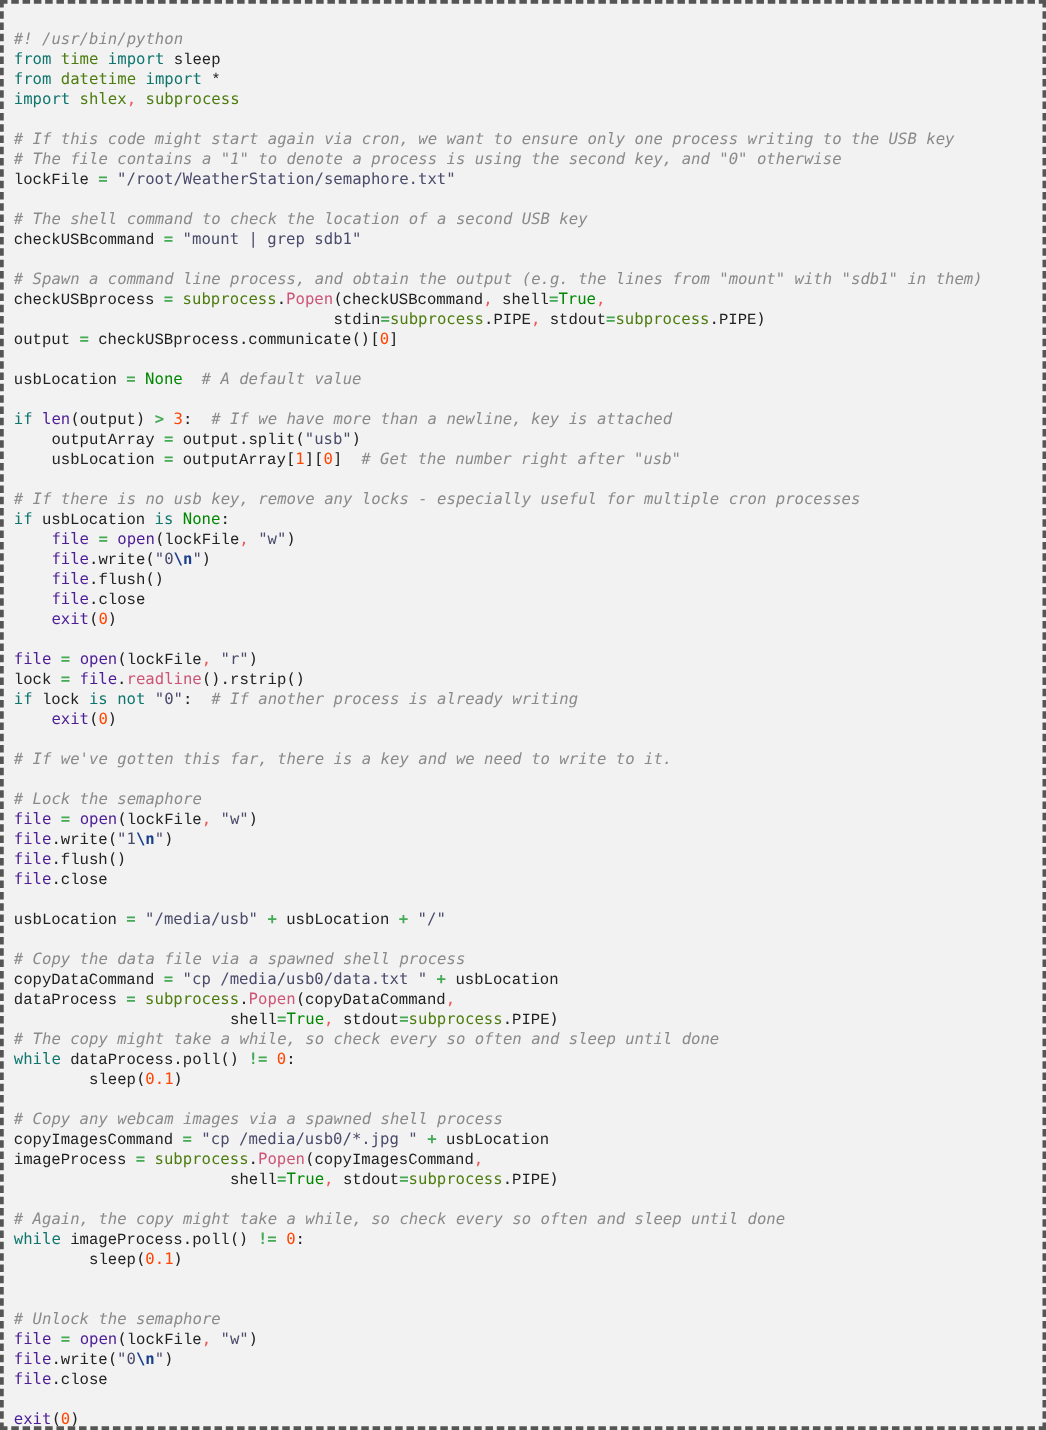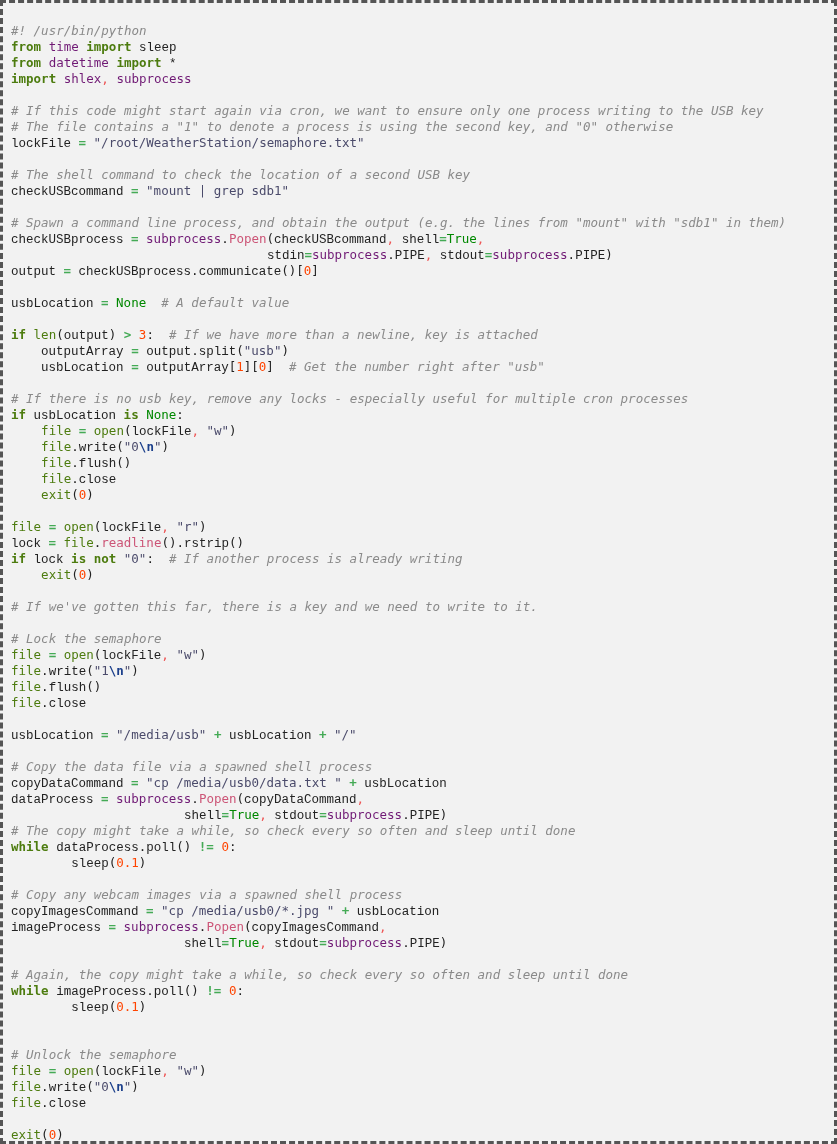--- a/index.html
+++ b/index.html
@@ -30,24 +30,24 @@
     line-height: 16px;
     white-space: pre;
     letter-spacing: 0px;
   }
   .ln {
     display: block;
     height: 16px;
     white-space: pre;
   }
   
-  .t-kw   { color: #4d7c0f; font-weight: bold; }          
-  .t-nn   { color: #701a75; }                             
+  .t-kw   { color: #0f766e; font-weight: normal; }          
+  .t-nn   { color: #4d7c0f; }                             
   .t-name { color: #222222; font-family: Liberation Mono, monospace; }                             
-  .t-fn   { color: #4d7c0f; }                             
+  .t-fn   { color: #4c1d95; }                             
   .t-meth { color: #cc5577; }                             
   .t-str  { color: #4b4b6b; }                             
   .t-esc  { color: #1b3f8b; font-weight: bold; }          
   .t-num  { color: #ff4400; }                             
   .t-kwc  { color: #008800; font-weight: normal; }          
   .t-op   { color: #44aa55; font-weight: bold; }          
   .t-punc { color: #222222; }                             
   .t-comma{ color: #ee5555; }                             
   .t-cm   { color: #8a8a8a; font-style: italic; }         
 </style>

